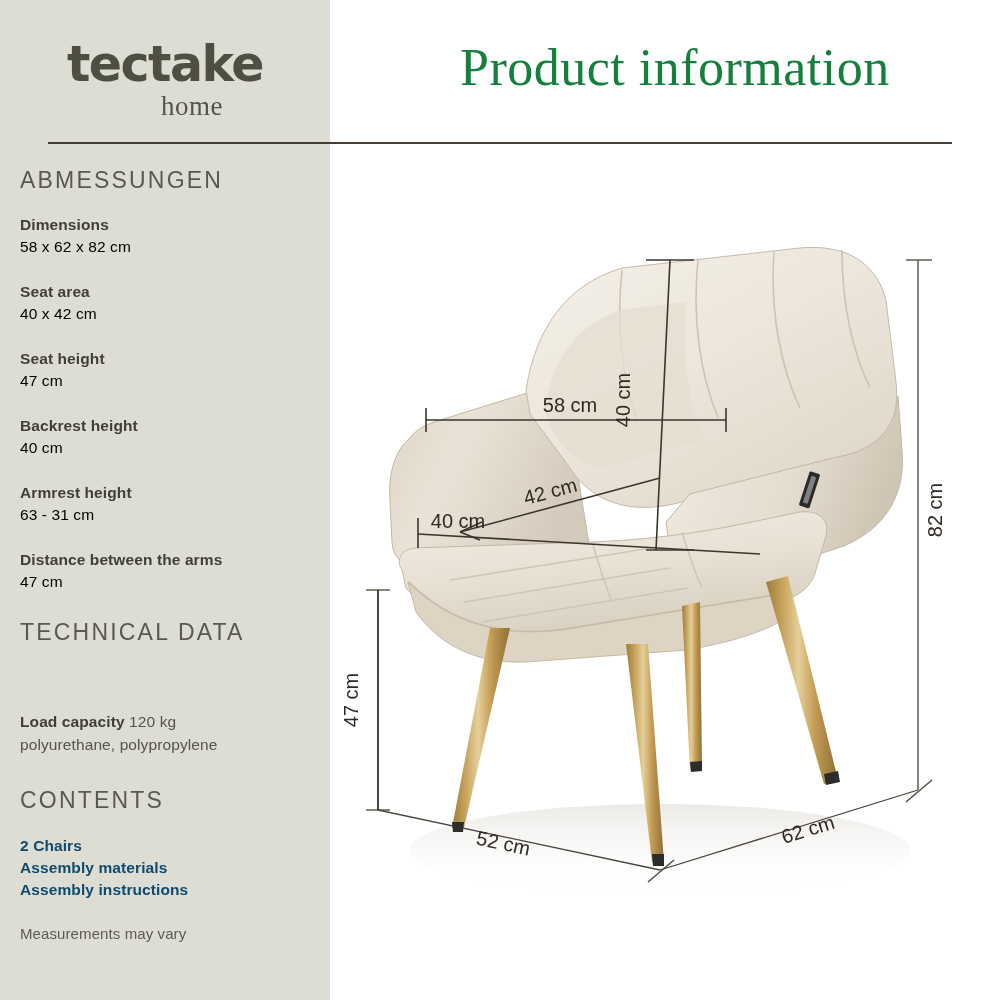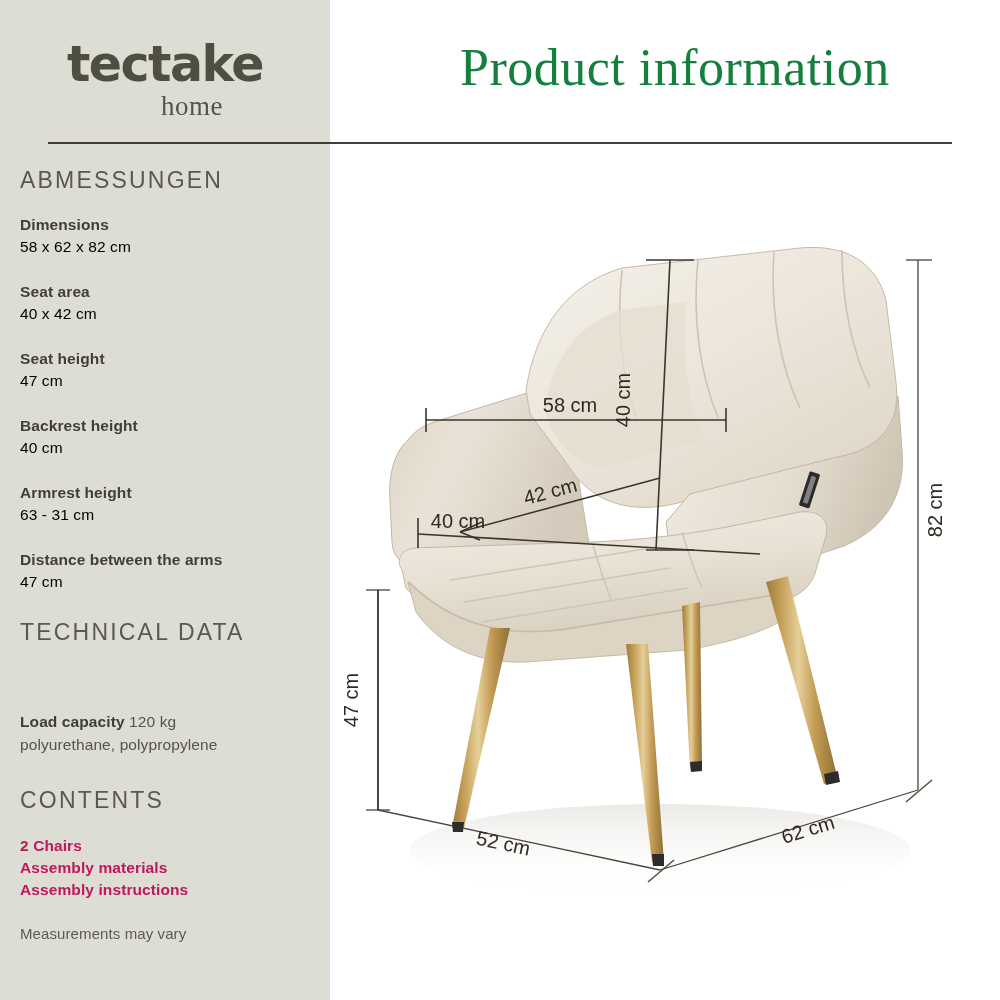--- a/index.html
+++ b/index.html
@@ -93,21 +93,21 @@
     color: #3f3e37;
     font-weight: bold;
   }
 
   .contents-line {
     position: absolute;
     left: 20px;
     width: 300px;
     font-size: 15.5px;
     font-weight: bold;
-    color: #be185d;
+    color: #0c4a6e;
     line-height: 1.45;
     letter-spacing: 0.1px;
   }
 
   #footnote {
     position: absolute;
     left: 20px;
     top: 925px;
     font-size: 15px;
     color: #5c5b52;

